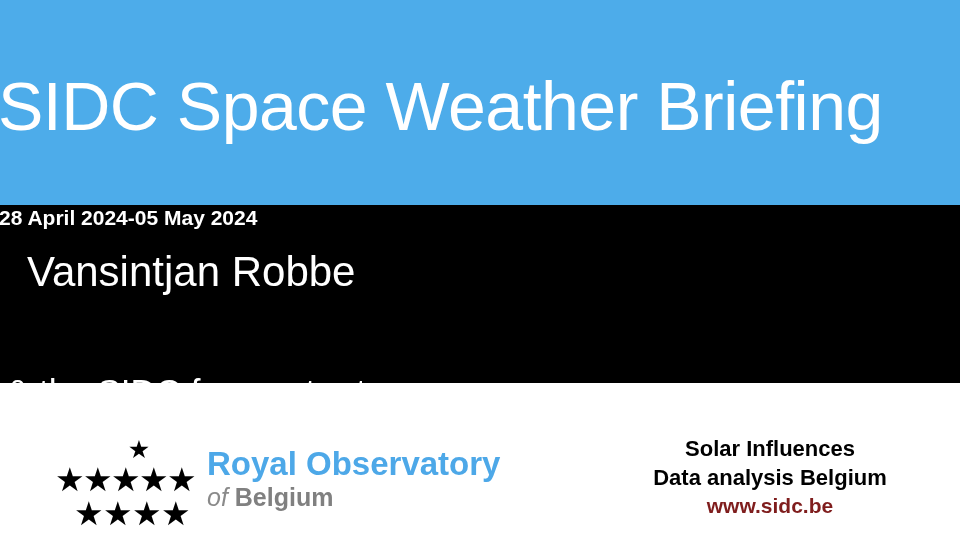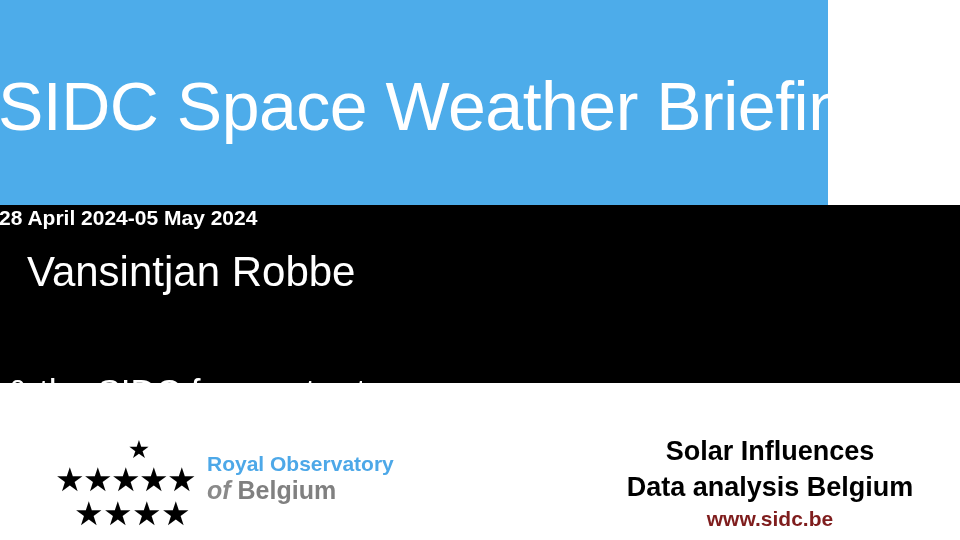--- a/index.html
+++ b/index.html
@@ -16,21 +16,21 @@
     height: 540px;
     overflow: hidden;
     background: #ffffff;
   }
 
   
   .header-band {
     position: absolute;
     left: 0;
     top: 0;
-    width: 828px;
+    width: 960px;
     height: 205px;
     background: #4dacea;
   }
   .slide-title {
     position: absolute;
     left: -2px;
     top: 72px;
     color: #ffffff;
     font-size: 68px;
     font-weight: 400;
@@ -121,48 +121,48 @@
   .star-bg { font-size: 33px; width: 29px; text-align: center; }
   .star-row-top { padding-left: 28px; }
   .star-row-bot { padding-left: 14px; }
 
   .rob-text {
     margin-left: 12px;
     margin-top: -4px;
   }
   .rob-line1 {
     color: #4da8e8;
-    font-size: 21px;
+    font-size: 33px;
     font-weight: bold;
     line-height: 1.15;
     white-space: nowrap;
   }
   .rob-line2 {
     color: #808080;
     font-size: 25px;
     font-weight: bold;
     line-height: 1.15;
     white-space: nowrap;
   }
   .rob-of {
     font-style: italic;
-    font-weight: bold;
+    font-weight: normal;
     color: #8a8a8a;
   }
 
   .sidc-block {
     position: absolute;
     left: 620px;
     top: 7px;
     width: 300px;
     text-align: center;
   }
   .sidc-line {
     color: #000000;
-    font-size: 27px;
+    font-size: 22px;
     font-weight: 600;
     line-height: 1.32;
     white-space: nowrap;
   }
   .sidc-url {
     color: #7f1d1d;
     font-size: 21px;
     font-weight: 600;
     line-height: 1.32;
     white-space: nowrap;

